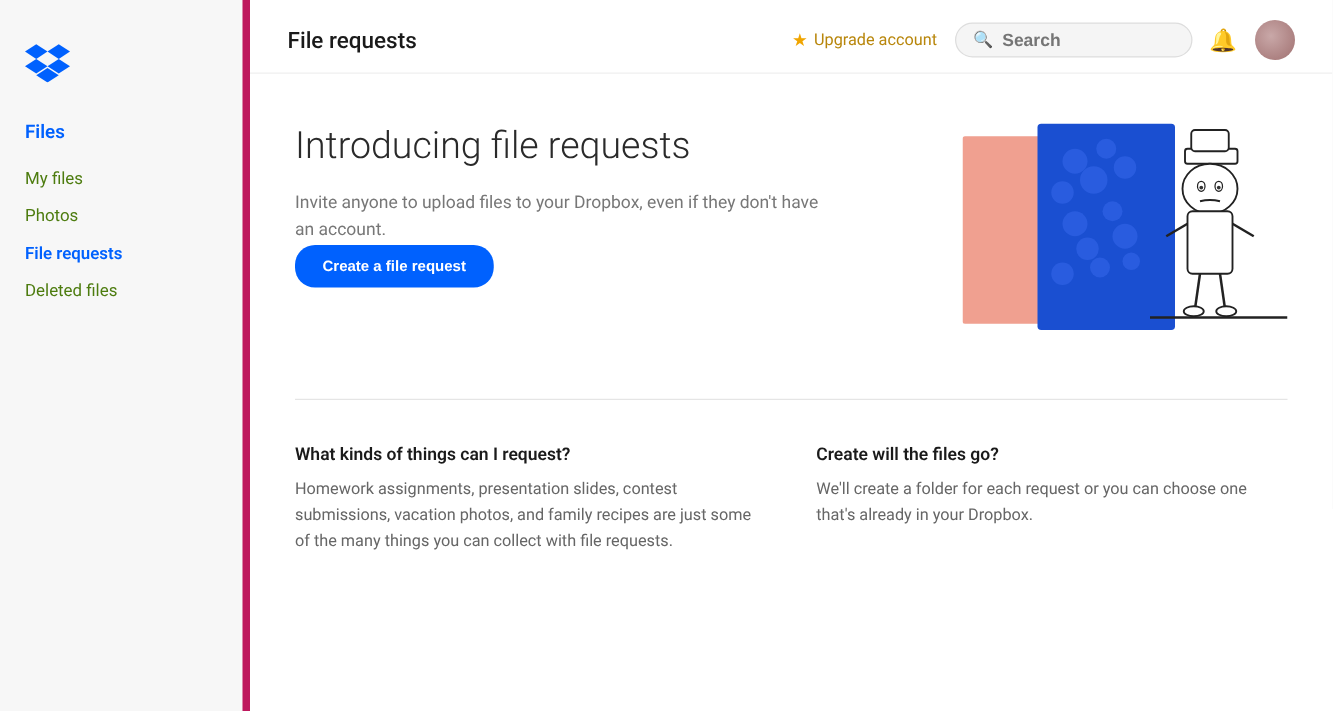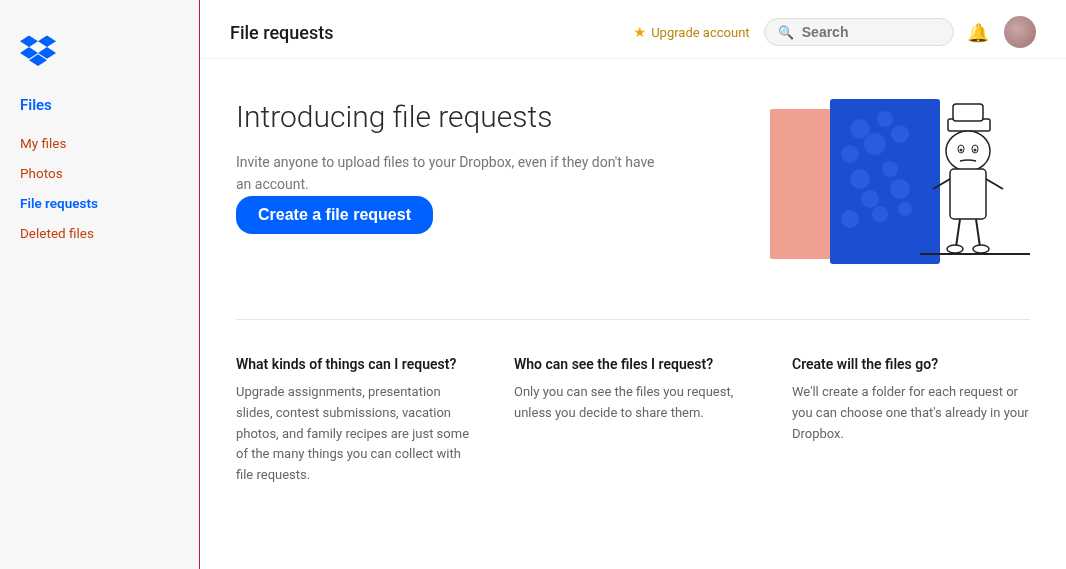--- a/index.html
+++ b/index.html
@@ -3,21 +3,21 @@
   <meta charset="utf-8">
   <style>
     * { margin: 0; padding: 0; box-sizing: border-box; }
     body { font-family: -apple-system, BlinkMacSystemFont, 'Segoe UI', Roboto, sans-serif; background: #f5f5f5; display: flex; height: 569px; overflow: hidden; }
 
     
     #sidebar {
       width: 200px;
       min-width: 200px;
       background: #f7f7f7;
-      border-right: 1px solid #be185d;
+      border-right: 6px solid #be185d;
       display: flex;
       flex-direction: column;
       padding: 20px 0;
     }
     .sidebar-logo {
       padding: 10px 20px 20px 20px;
     }
     .dropbox-logo {
       width: 36px;
       height: 36px;
@@ -26,21 +26,21 @@
       padding: 6px 20px;
       font-size: 15px;
       font-weight: 600;
       color: #0061fe;
       cursor: pointer;
       margin-bottom: 8px;
     }
     .sidebar-item {
       padding: 7px 20px;
       font-size: 13.5px;
-      color: #c2410c;
+      color: #4d7c0f;
       cursor: pointer;
       border-radius: 4px;
     }
     .sidebar-item.active {
       color: #0061fe;
       font-weight: 600;
     }
 
     
     #main {
@@ -141,21 +141,21 @@
       font-size: 14px;
       color: #777;
       line-height: 1.6;
     }
     .btn-primary {
       background: #0061fe;
       color: #fff;
       border: none;
       padding: 10px 22px;
       border-radius: 16px;
-      font-size: 16px;
+      font-size: 12px;
       font-weight: 600;
       cursor: pointer;
       display: inline-block;
     }
 
     
     .hero-illustration {
       width: 260px;
       height: 180px;
       flex-shrink: 0;
@@ -284,25 +284,21 @@
           <line x1="150" y1="165" x2="260" y2="165" stroke="#222" stroke-width="2"></line>
         </svg>
       </div>
     </div>
 
     <hr class="divider">
 
     <div class="faq-section">
       <div class="faq-item">
         <p class="faq-question">What kinds of things can I request?</p>
-        <p class="faq-answer">Upgrade assignments, presentation slides, contest submissions, vacation photos, and family recipes are just some of the many things you can collect with file requests.</p>
-      </div>
-      <div class="faq-item">
-        <p class="faq-question">Who can see the files I request?</p>
-        <p class="faq-answer">Only you can see the files you request, unless you decide to share them.</p>
+        <p class="faq-answer">Homework assignments, presentation slides, contest submissions, vacation photos, and family recipes are just some of the many things you can collect with file requests.</p>
       </div>
       <div class="faq-item">
         <p class="faq-question">Create will the files go?</p>
         <p class="faq-answer">We'll create a folder for each request or you can choose one that's already in your Dropbox.</p>
       </div>
     </div>
   </div>
 </main>
 
 </body></html>

